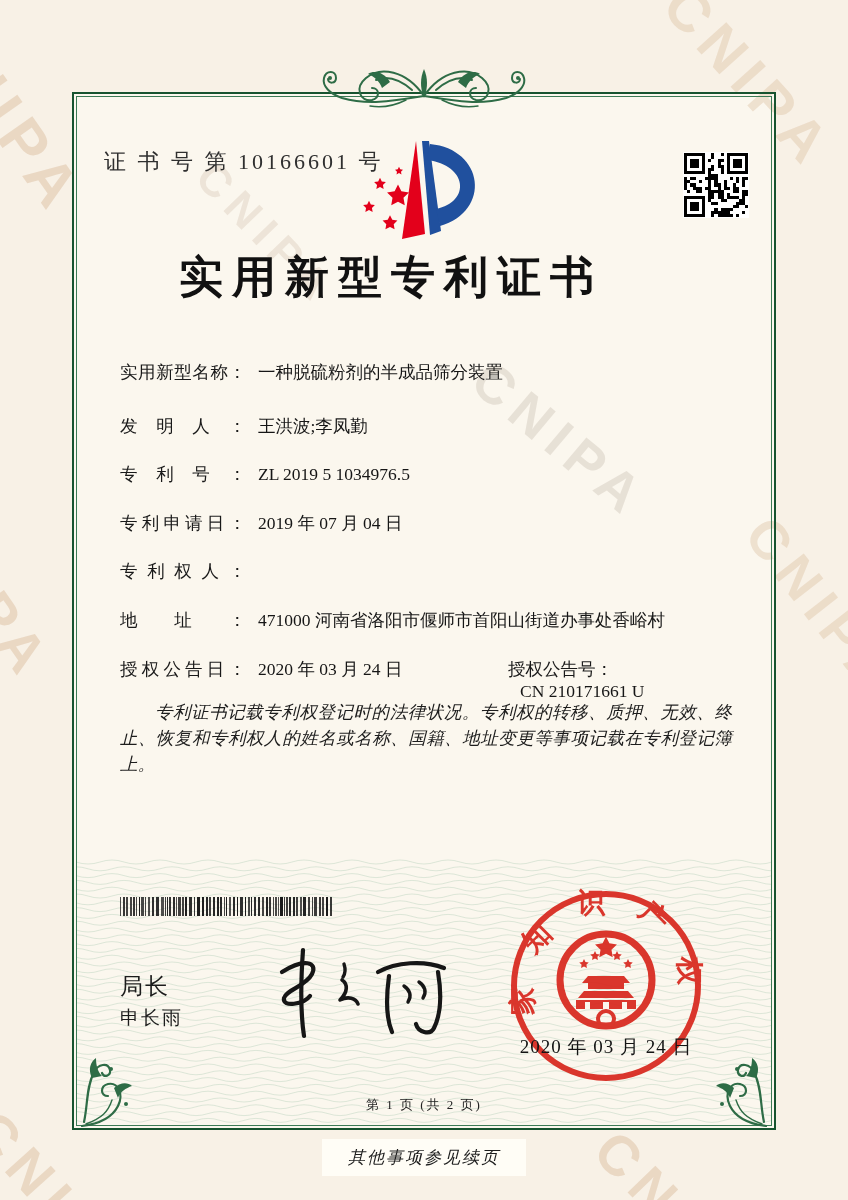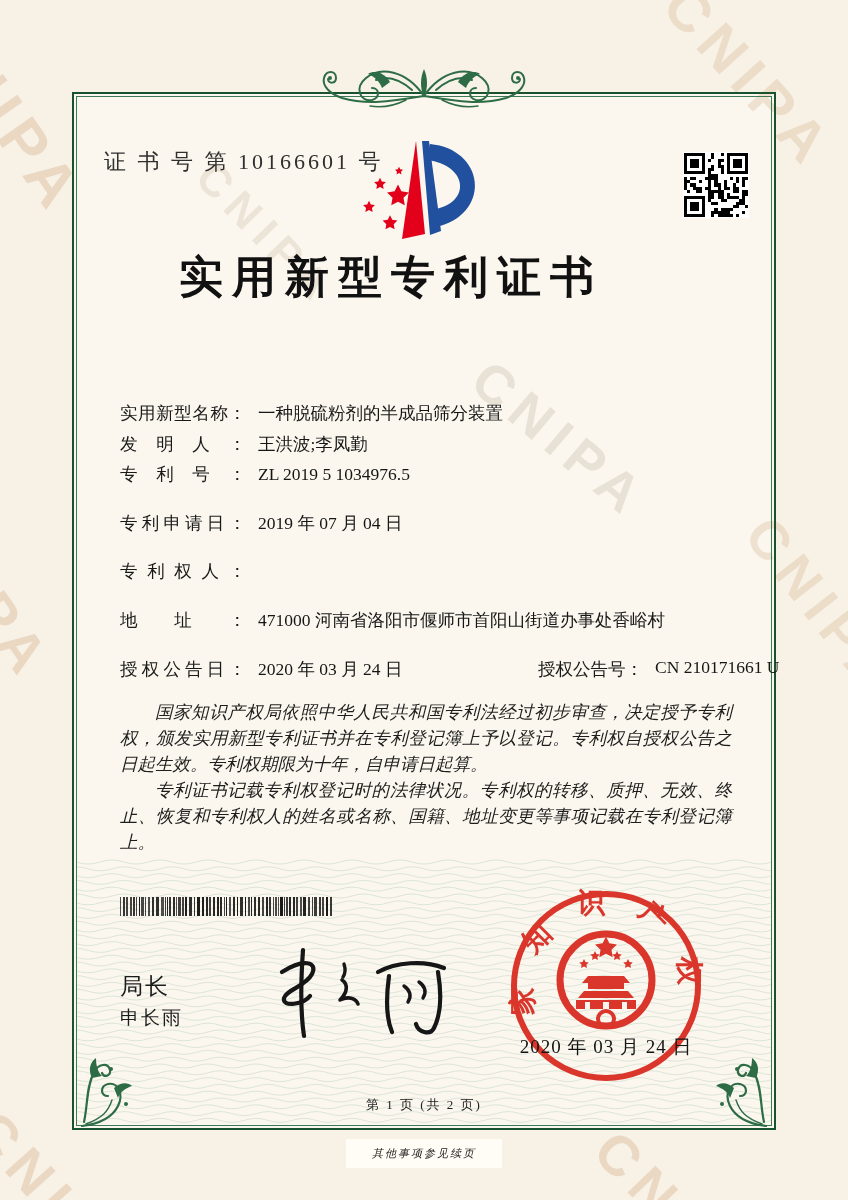--- a/index.html
+++ b/index.html
@@ -28,36 +28,36 @@
   .cert-no{position:absolute;left:104px;top:147px;font-size:22px;letter-spacing:3px;color:#2f2f2f;z-index:4;}
   .logo{position:absolute;left:352px;top:135px;z-index:4;}
   .qr{position:absolute;left:683px;top:152px;z-index:4;background:#fff;padding:1px;}
   .doc-title{
     position:absolute;left:0;top:248px;width:782px;text-align:center;z-index:4;
     font-size:44px;font-weight:bold;letter-spacing:9px;color:#111;
   }
   .row{position:absolute;left:120px;z-index:4;display:flex;font-size:17.5px;align-items:baseline;}
   .row .lbl{display:inline-block;width:126px;flex:none;text-align:justify;text-align-last:justify;text-justify:inter-character;color:#191919;}
   .row .val{margin-left:12px;color:#161616;white-space:nowrap;}
-  .row .val2wrap{display:flex;margin-left:72px;}
+  .row .val2wrap{display:flex;margin-left:42px;flex-direction:column;}
   .row .lbl2{color:#191919;}
   .body-text{position:absolute;left:120px;top:699px;width:612px;z-index:4;
     font-size:17.5px;line-height:26px;text-align:justify;font-style:italic;color:#1d1d1d;}
   .body-text p{margin:0;text-indent:2em;}
   .barcode{position:absolute;left:120px;top:897px;z-index:4;}
   .comm-title{position:absolute;left:120px;top:971px;font-size:23px;z-index:4;letter-spacing:2px;}
   .comm-name{position:absolute;left:120px;top:1005px;font-size:19px;z-index:4;letter-spacing:2px;}
   .signature{position:absolute;left:246px;top:938px;z-index:5;}
   .seal{position:absolute;left:508px;top:888px;width:196px;height:196px;z-index:5;}
   .seal-date{position:absolute;left:0;top:146px;width:196px;text-align:center;
     font-size:19px;letter-spacing:1px;color:#141414;z-index:6;}
   .page-info{position:absolute;left:0;top:1096px;width:848px;text-align:center;
     font-size:13px;letter-spacing:2px;color:#222;z-index:4;}
   .cont-note{position:absolute;left:50%;transform:translateX(-50%);top:1139px;z-index:4;
-    background:#fffdf6;padding:7px 26px;font-size:11px;font-style:italic;letter-spacing:2px;color:#1d1d1d;}
+    background:#fffdf6;padding:7px 26px;font-size:17px;font-style:italic;letter-spacing:2px;color:#1d1d1d;}
 </style>
 </head>
 <body>
 
 <svg width="0" height="0" style="position:absolute" aria-hidden="true">
   <defs>
     <polygon id="st" points="0,-10 2.94,-4.05 9.51,-3.09 4.76,1.55 5.88,8.09 0,5 -5.88,8.09 -4.76,1.55 -9.51,-3.09 -2.94,-4.05"></polygon>
   </defs>
 </svg>
 
@@ -296,25 +296,25 @@
       <rect x="15" y="1" width="5" height="5" fill="#fff"></rect>
       <rect x="16" y="2" width="3" height="3" fill="#000"></rect>
       <rect x="0" y="14" width="7" height="7" fill="#000"></rect>
       <rect x="1" y="15" width="5" height="5" fill="#fff"></rect>
       <rect x="2" y="16" width="3" height="3" fill="#000"></rect>
     </g>
 </svg>
 
 <div class="doc-title">实用新型专利证书</div>
 
-<div class="row" style="top:360px;margin-top:41px;">
+<div class="row" style="top:360px;">
   <span class="lbl">实用新型名称：</span>
   <span class="val">一种脱硫粉剂的半成品筛分装置</span>
 </div>
-<div class="row" style="top:432px;">
+<div class="row" style="top:414px;">
   <span class="lbl">发明人：</span>
   <span class="val">王洪波;李凤勤</span>
 </div>
 <div class="row" style="top:462px;">
   <span class="lbl">专利号：</span>
   <span class="val">ZL 2019 5 1034976.5</span>
 </div>
 <div class="row" style="top:511px;justify-content:center;">
   <span class="lbl">专利申请日：</span>
   <span class="val">2019 年 07 月 04 日</span>
@@ -329,21 +329,20 @@
 <div class="row" style="top:657px;">
   <span class="lbl">授权公告日：</span>
   <span class="val" style="width:208px;">2020 年 03 月 24 日</span>
   <span class="val2wrap">
     <span class="lbl2">授权公告号：</span>
     <span class="val">CN 210171661 U</span>
   </span>
 </div>
 
 <div class="body-text">
-  <p>国家知识产权局依照中华人民共和国专利法经过初步审查，决定授予专利权，颁发实用新型专利证书并在专利登记簿上予以登记。专利权自授权公告之日起生效。专利权期限为十年，自申请日起算。</p>
   <p>专利证书记载专利权登记时的法律状况。专利权的转移、质押、无效、终止、恢复和专利权人的姓名或名称、国籍、地址变更等事项记载在专利登记簿上。</p>
 </div>
 
 <svg class="barcode" width="218" height="19" viewBox="0 0 218 19" shape-rendering="crispEdges">
   <g id="bcbars" fill="#1a1a1a">
       <rect x="0" y="0" width="1" height="19" opacity="0.77"></rect>
       <rect x="3" y="0" width="2" height="19" opacity="0.88"></rect>
       <rect x="6" y="0" width="2" height="19" opacity="0.81"></rect>
       <rect x="10" y="0" width="2" height="19" opacity="0.81"></rect>
       <rect x="13" y="0" width="2" height="19" opacity="0.88"></rect>

